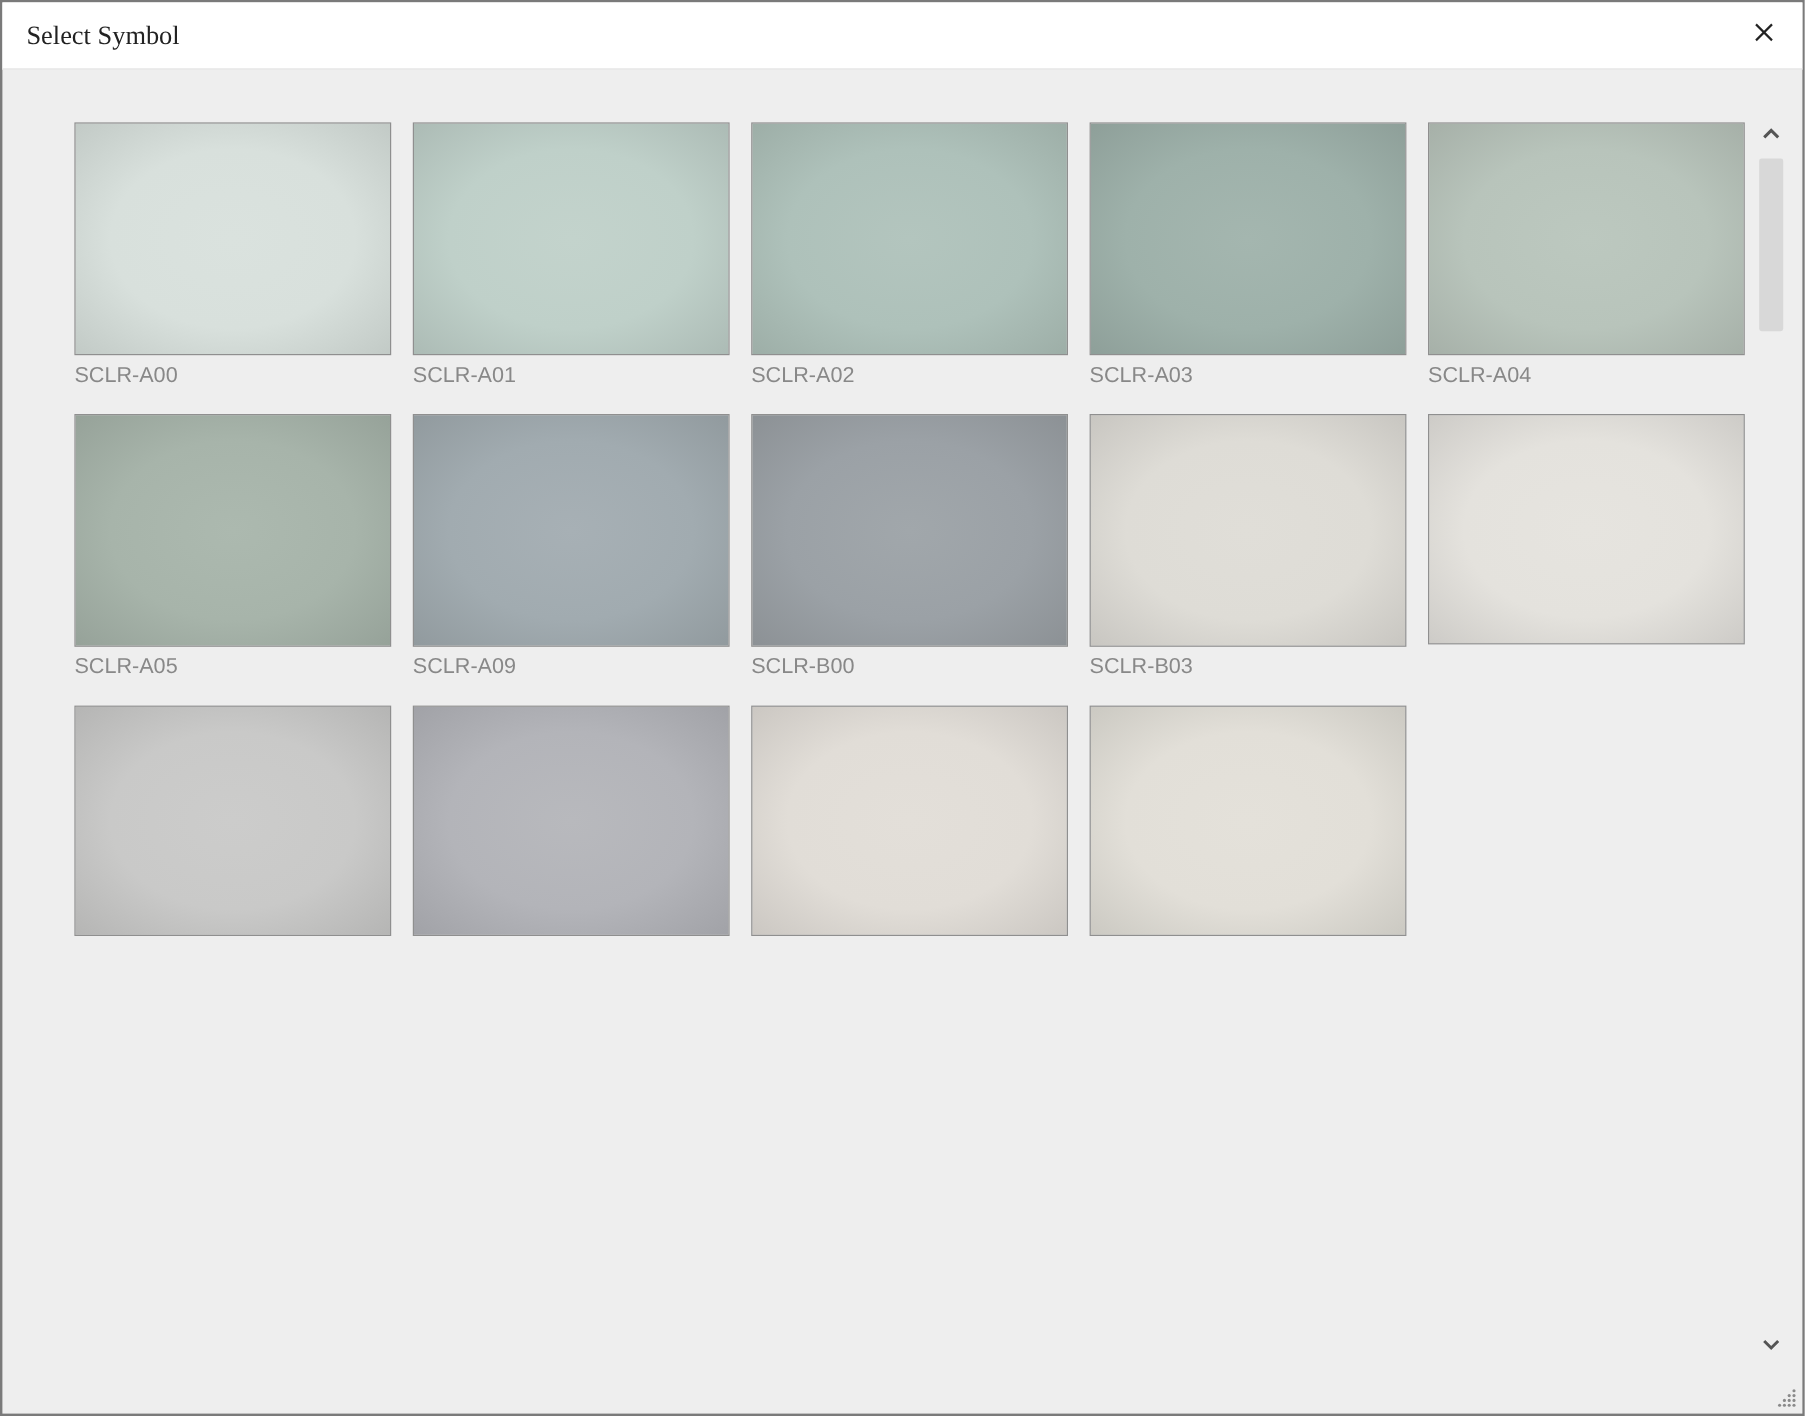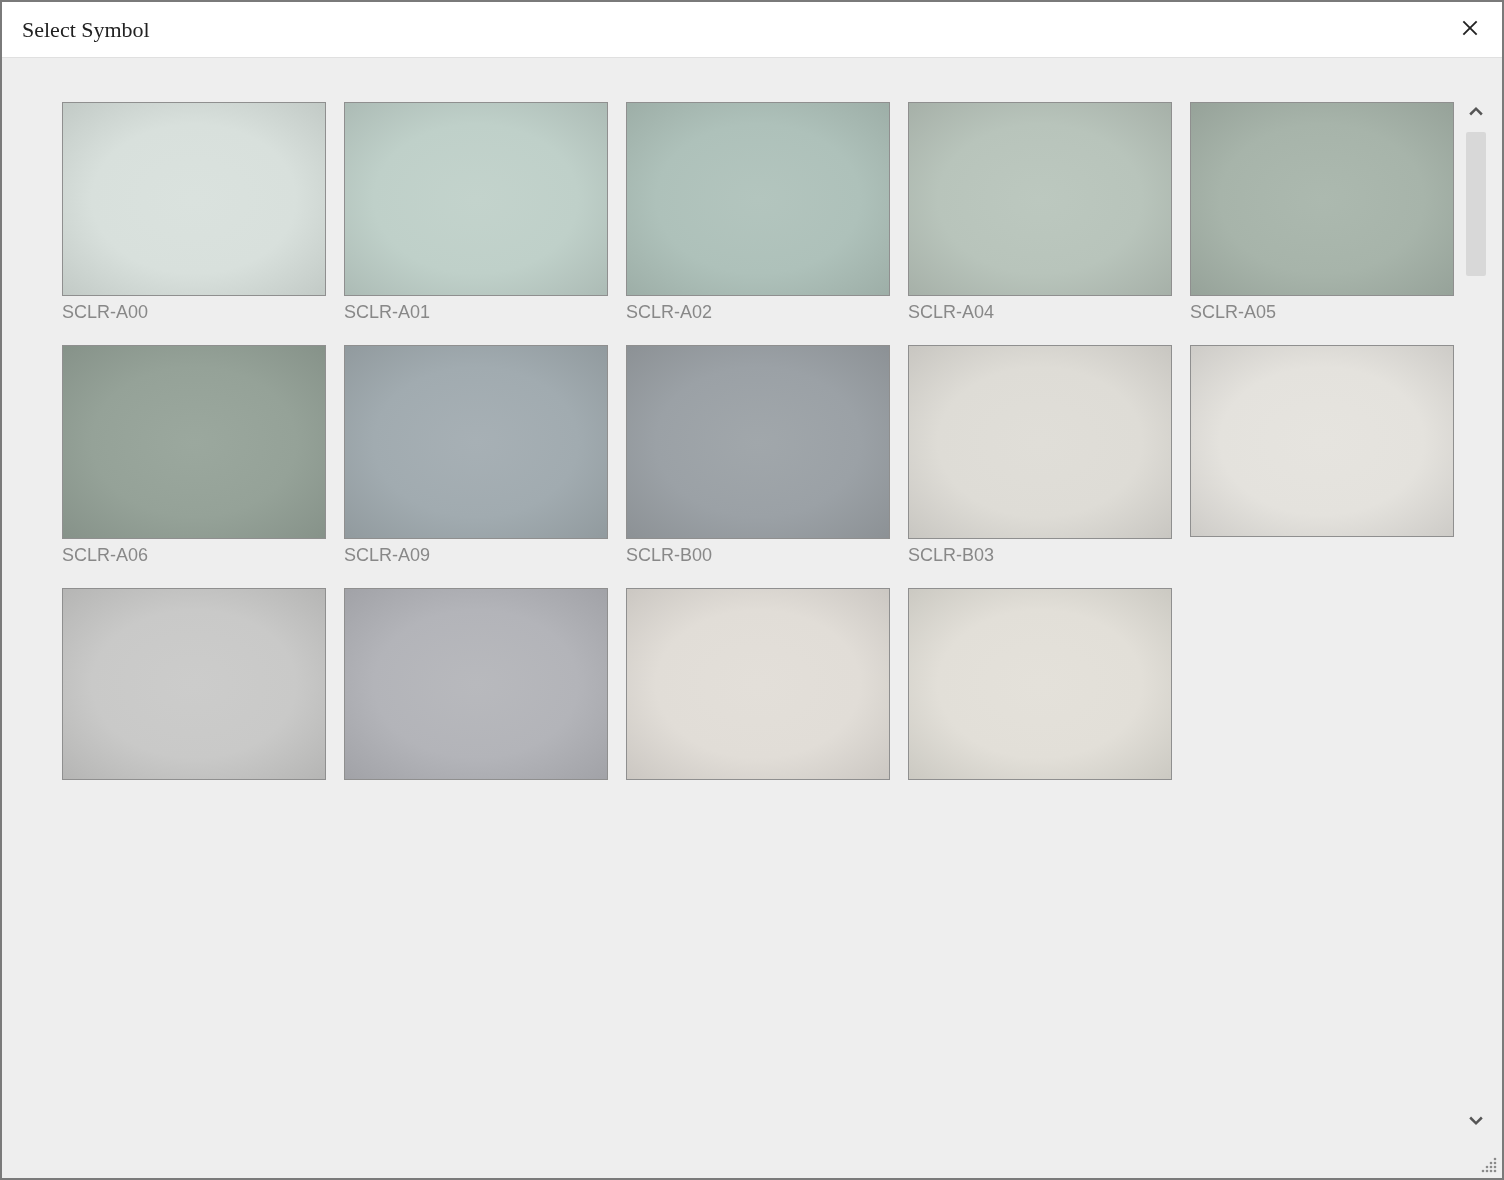--- a/index.html
+++ b/index.html
@@ -139,30 +139,30 @@
         </div>
         <div class="cell">
           <div class="swatch" style="background: radial-gradient(rgb(195, 211, 204) 0%, rgb(191, 208, 201) 55%, rgb(172, 187, 181) 100%);"></div>
           <div class="label">SCLR-A01</div>
         </div>
         <div class="cell">
           <div class="swatch" style="background: radial-gradient(rgb(179, 197, 190) 0%, rgb(174, 193, 186) 55%, rgb(157, 174, 167) 100%);"></div>
           <div class="label">SCLR-A02</div>
         </div>
         <div class="cell">
+          <div class="swatch" style="background: radial-gradient(rgb(164, 182, 175) 0%, rgb(158, 177, 170) 55%, rgb(142, 159, 153) 100%);"></div>
+          <div class="label">SCLR-A03</div>
+        </div>
+        <div class="cell">
           <div class="swatch" style="background: radial-gradient(rgb(188, 200, 191) 0%, rgb(184, 196, 187) 55%, rgb(166, 176, 168) 100%);"></div>
           <div class="label">SCLR-A04</div>
         </div>
         <div class="cell">
           <div class="swatch" style="background: radial-gradient(rgb(172, 185, 175) 0%, rgb(167, 180, 170) 55%, rgb(150, 162, 153) 100%);"></div>
           <div class="label">SCLR-A05</div>
-        </div>
-        <div class="cell">
-          <div class="swatch" style="background: radial-gradient(rgb(155, 168, 158) 0%, rgb(149, 162, 152) 55%, rgb(134, 146, 137) 100%);"></div>
-          <div class="label">SCLR-A06</div>
         </div>
         <div class="cell">
           <div class="swatch" style="background: radial-gradient(rgb(167, 176, 181) 0%, rgb(161, 171, 176) 55%, rgb(145, 154, 158) 100%);"></div>
           <div class="label">SCLR-A09</div>
         </div>
         <div class="cell">
           <div class="swatch" style="background: radial-gradient(rgb(161, 167, 171) 0%, rgb(155, 161, 166) 55%, rgb(140, 145, 149) 100%);"></div>
           <div class="label">SCLR-B00</div>
         </div>
         <div class="cell">

